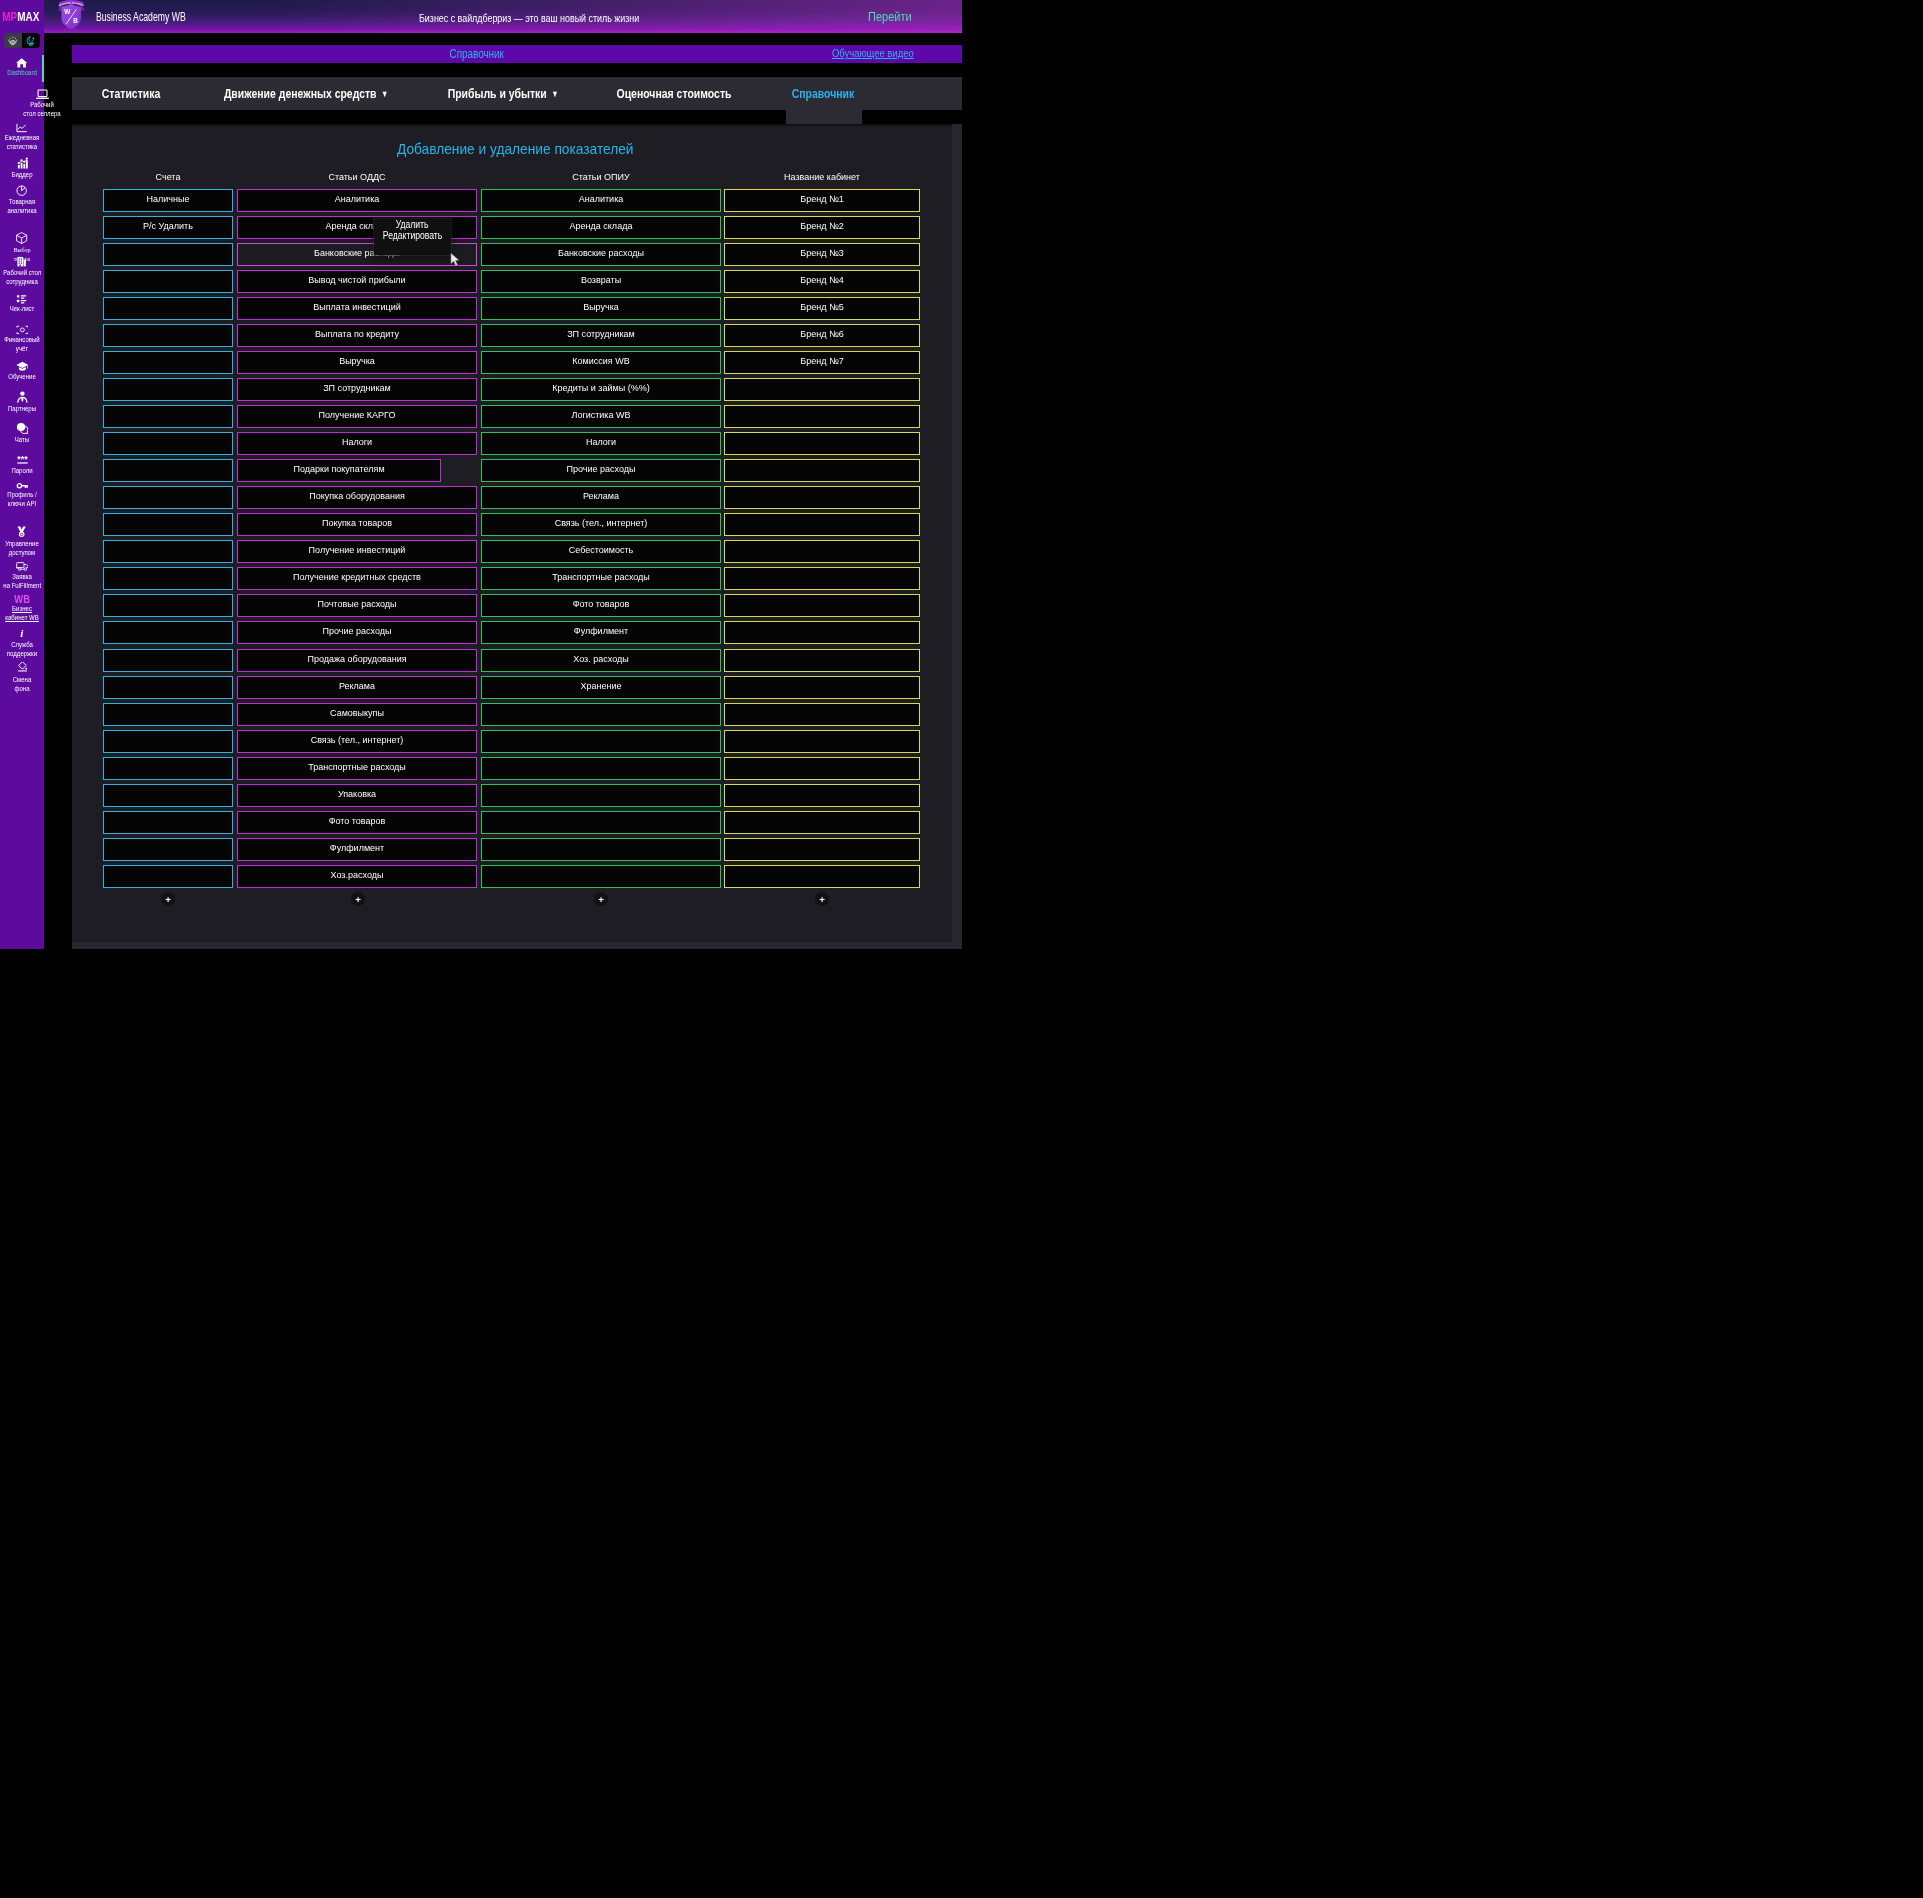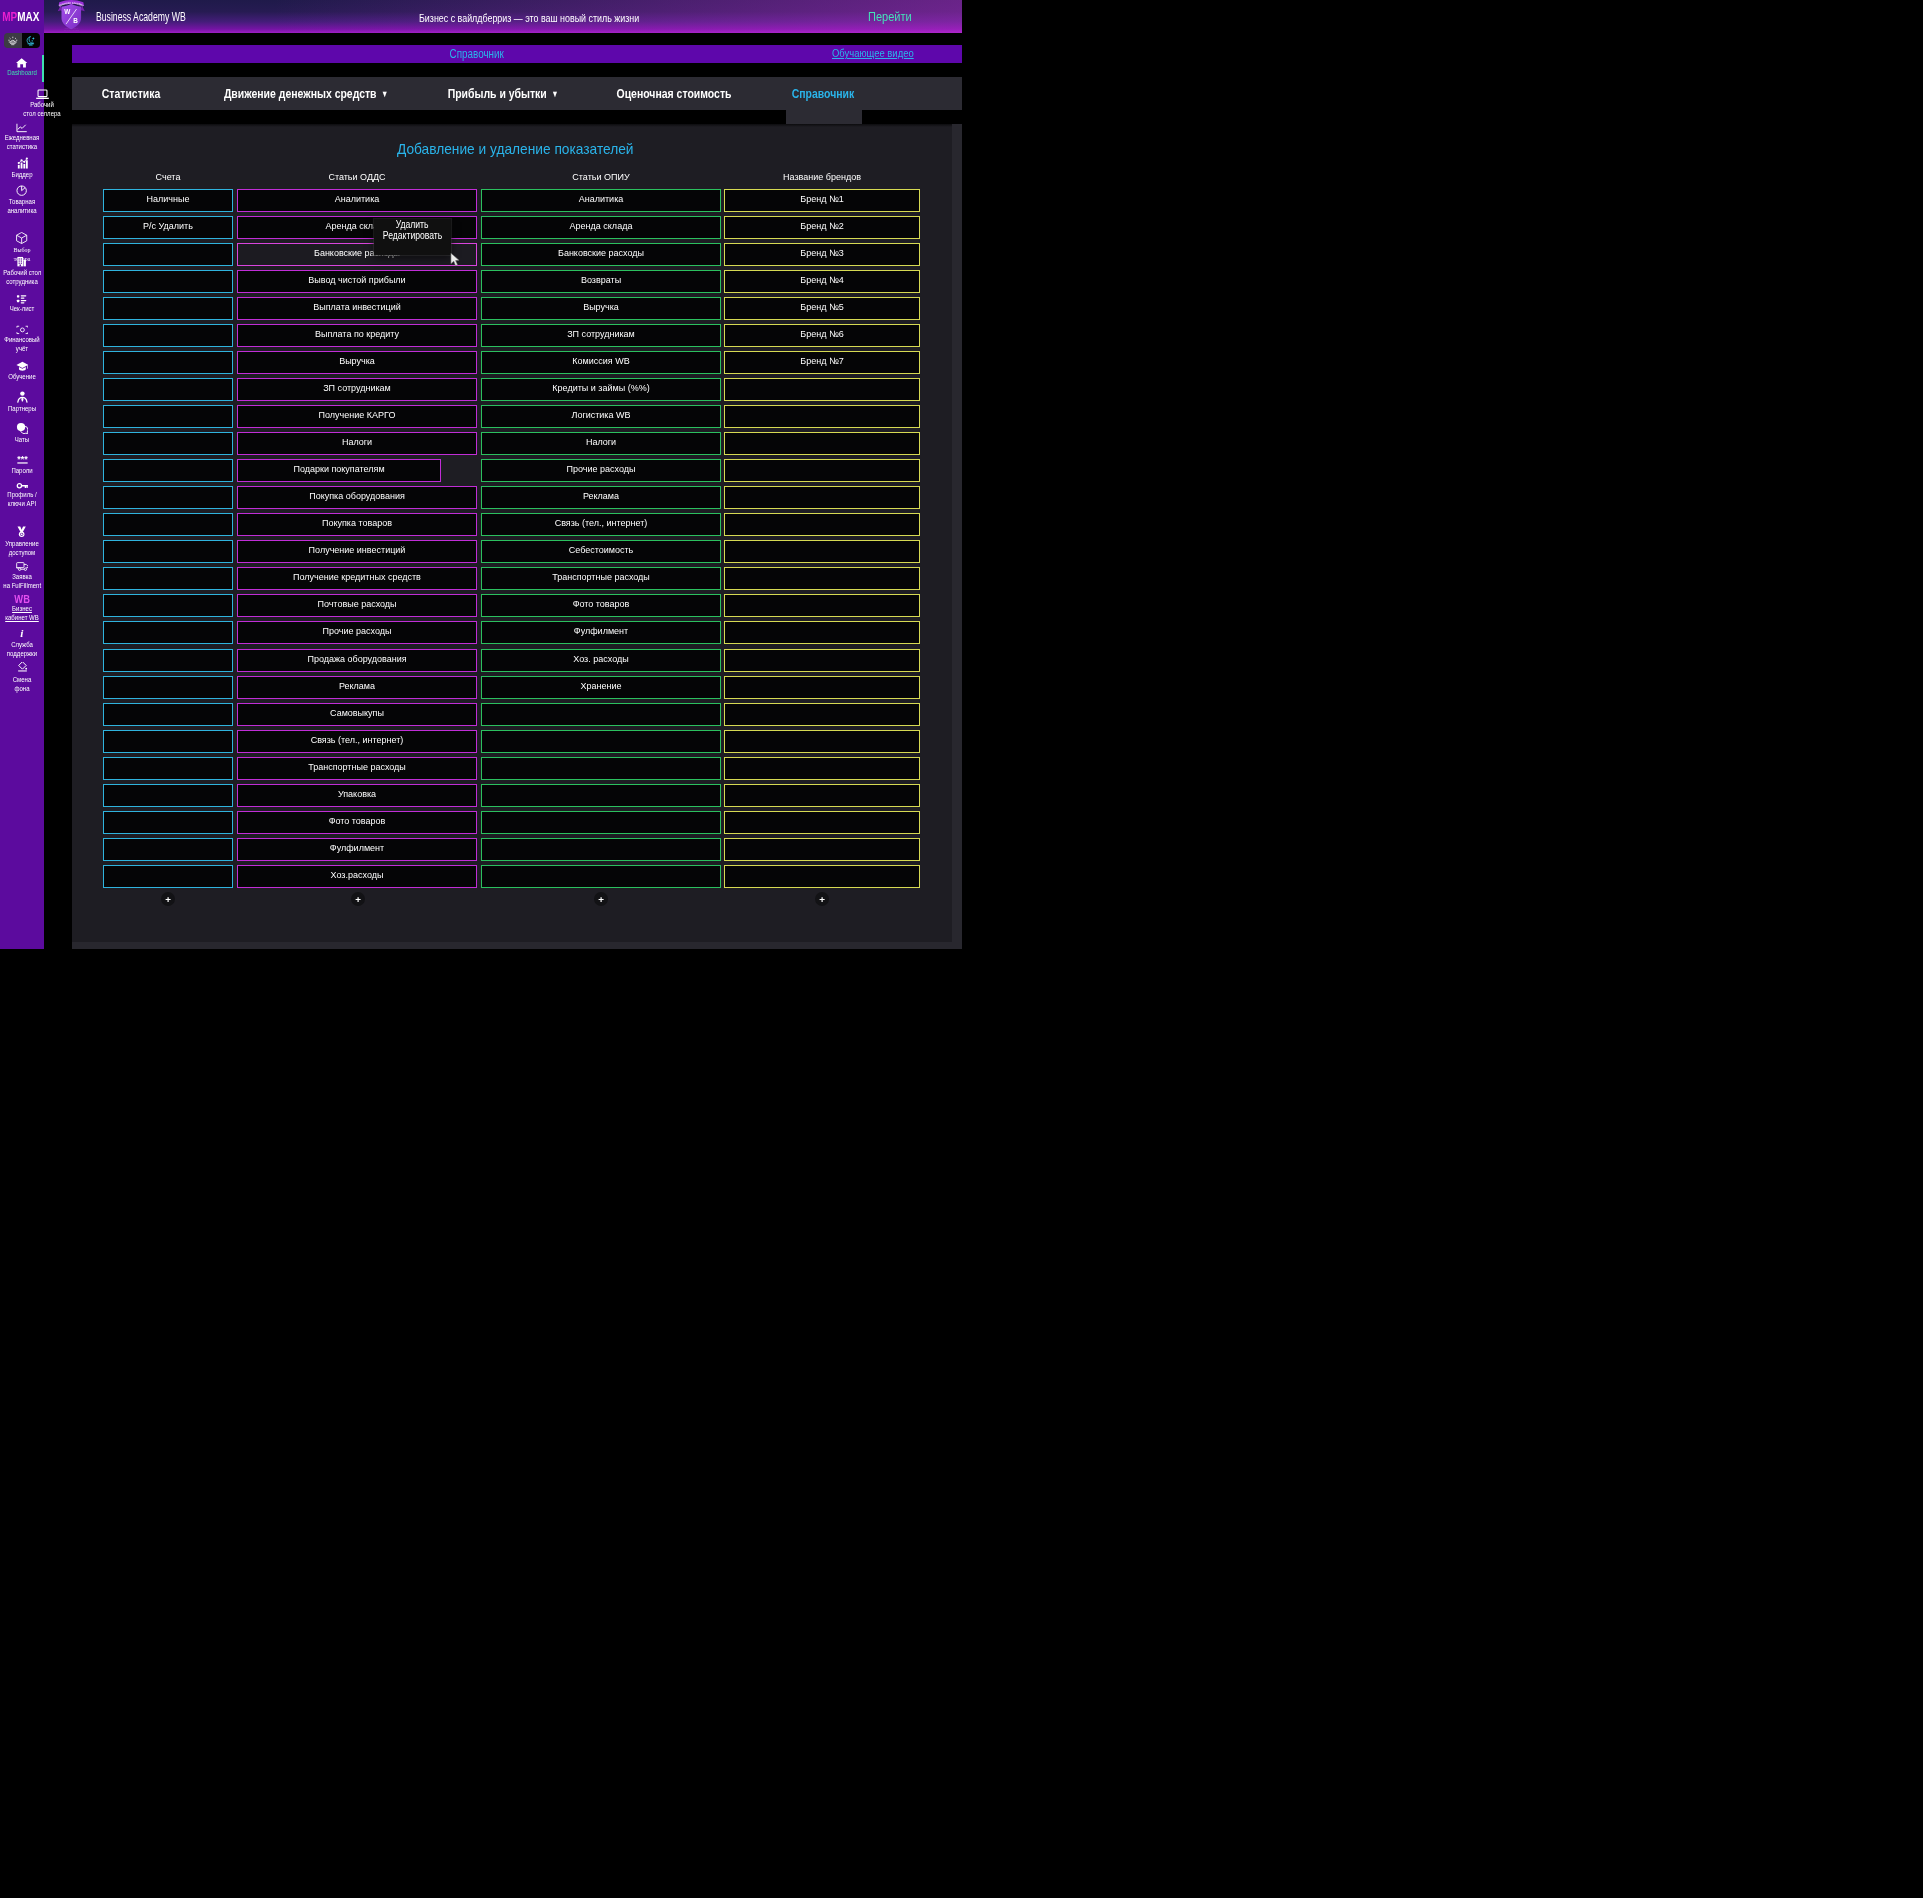--- a/index.html
+++ b/index.html
@@ -257,21 +257,21 @@
 <div class="navitem" style="left:431px;color:#fff">Прибыль и убытки<span class="caret">▼</span></div>
 <div class="navitem" style="left:602px;color:#fff">Оценочная стоимость</div>
 <div class="navitem" style="left:751px;color:#2ab4ea">Справочник</div>
 </div>
 <div id="tabstub" class="abs"></div>
 <div id="panel" class="abs"></div>
 <div class="abs" style="left:72px;top:140px;width:880px;text-align:center;color:#2ab4ea;font-size:15px;font-weight:500;z-index:3"><span style="display:inline-block;transform:scaleX(0.915);margin-left:7.5px">Добавление и удаление показателей</span></div>
 <div class="colhead" style="left:103px;top:172px;width:130px;z-index:3">Счета</div>
 <div class="colhead" style="left:237px;top:172px;width:240px;z-index:3">Статьи ОДДС</div>
 <div class="colhead" style="left:481px;top:172px;width:240px;z-index:3">Статьи ОПИУ</div>
-<div class="colhead" style="left:724px;top:172px;width:196px;z-index:3">Название брендов</div>
+<div class="colhead" style="left:724px;top:172px;width:196px;z-index:3">Название кабинет</div>
 <div class="cell b1" style="left:103px;top:189px;width:130px;z-index:3">Наличные</div>
 <div class="cell b1" style="left:103px;top:216px;width:130px;z-index:3">Р/с Удалить</div>
 <div class="cell b1" style="left:103px;top:243px;width:130px;z-index:3"></div>
 <div class="cell b1" style="left:103px;top:270px;width:130px;z-index:3"></div>
 <div class="cell b1" style="left:103px;top:297px;width:130px;z-index:3"></div>
 <div class="cell b1" style="left:103px;top:324px;width:130px;z-index:3"></div>
 <div class="cell b1" style="left:103px;top:351px;width:130px;z-index:3"></div>
 <div class="cell b1" style="left:103px;top:378px;width:130px;z-index:3"></div>
 <div class="cell b1" style="left:103px;top:405px;width:130px;z-index:3"></div>
 <div class="cell b1" style="left:103px;top:432px;width:130px;z-index:3"></div>

